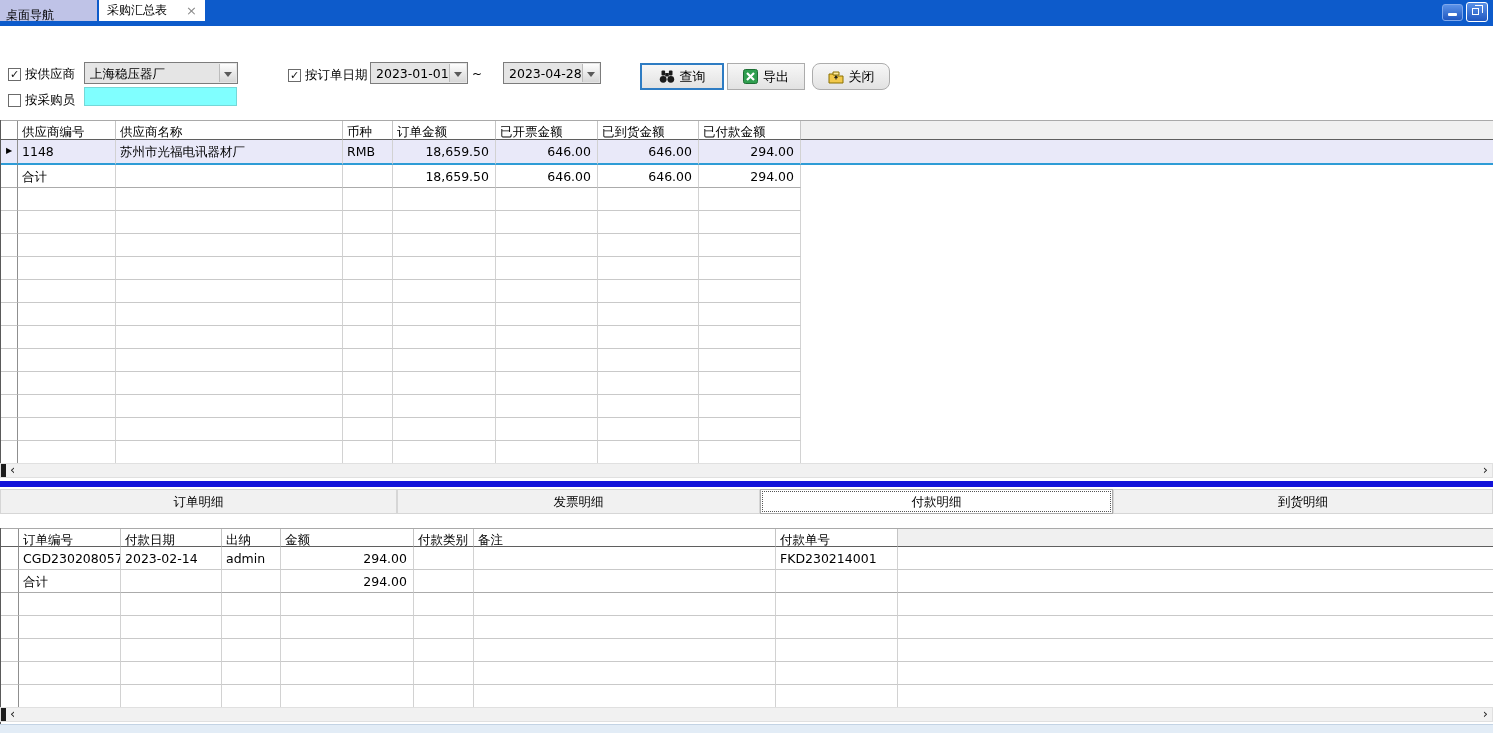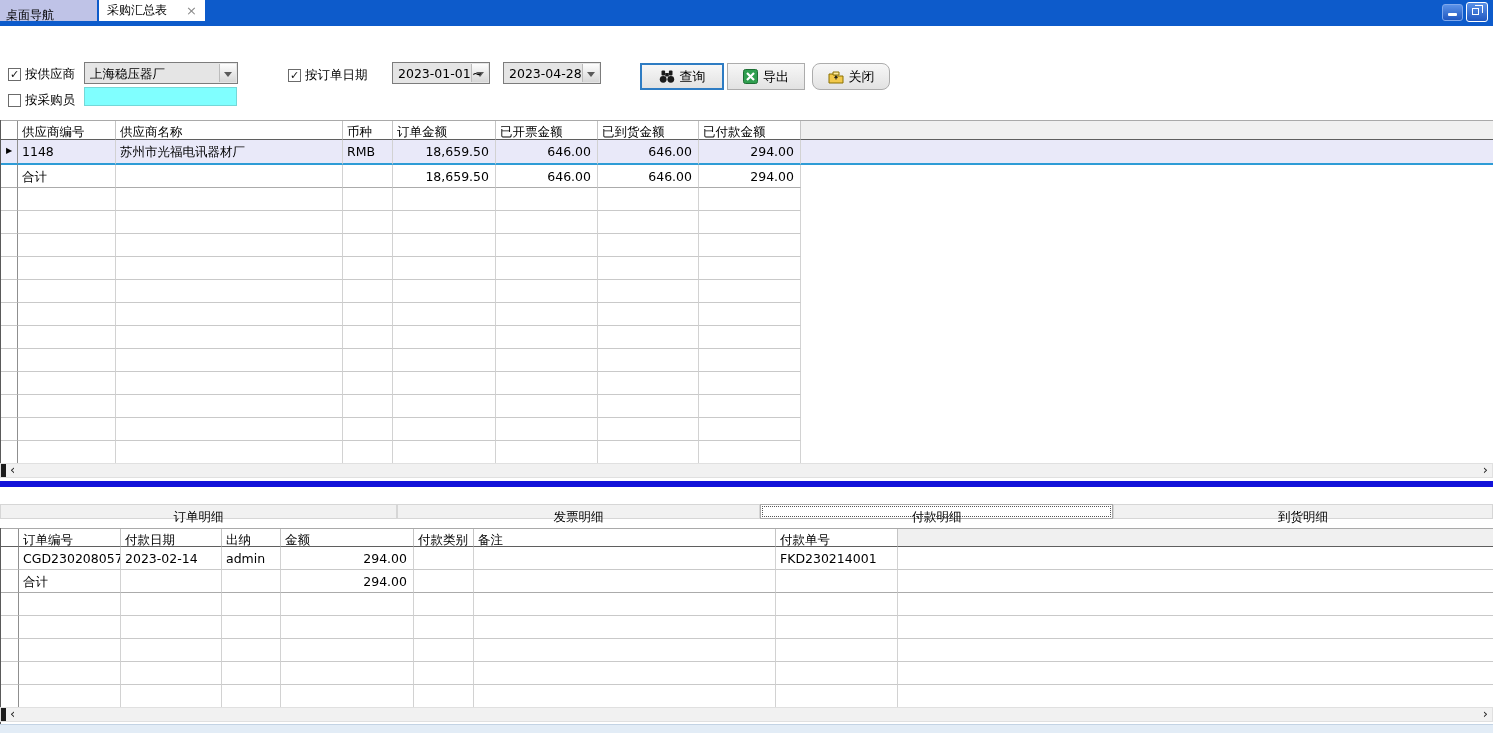--- a/index.html
+++ b/index.html
@@ -69,21 +69,21 @@
   
   .hscroll{position:absolute;left:0;width:1493px;height:15px;background:#f1f1f1;border:1px solid #e0e0e0;}
   .hscroll .splitter{position:absolute;left:0;top:0;width:5px;height:13px;background:#1c1c1c;}
   .sarr{position:absolute;top:-1px;font-size:13px;line-height:14px;color:#222;}
   .sarr.l{left:9px;} .sarr.r{right:4px;}
   .hs-top{top:463px;} .hs-bot{top:707px;}
 
   
   .bluebar{position:absolute;left:0;top:481px;width:1493px;height:6px;background:var(--separator-blue);}
   .dtabs{position:absolute;left:0;top:489px;width:1493px;height:25px;display:flex;}
-  .dtab{height:15px;line-height:23px;text-align:center;font-size:12.5px;background:#f1f1f1;border:1px solid #d6d6d6;cursor:default;margin-top:15px;}
+  .dtab{height:25px;line-height:23px;text-align:center;font-size:12.5px;background:#f1f1f1;border:1px solid #d6d6d6;cursor:default;}
   .dtab.active{background:#fff;border:1px solid #ababab;outline:1px dotted #555;outline-offset:-3px;}
   .dt0{width:397px}.dt1{width:363px}.dt2{width:380px}.dt3{width:353px}
 
   .statusbar{position:absolute;left:0;top:724px;width:1493px;height:9px;background:#e2ecf6;border-top:1px solid #c3d3e4;}
 </style>
 </head>
 <body>
 
 <div class="app">
 
@@ -114,21 +114,21 @@
   <div class="cb" style="left:8px;top:92px;">
     <span class="cbbox"></span>
     <span>按采购员</span>
   </div>
   <div class="cyanbox"></div>
 
   <div class="cb" style="left:288px;top:67px;">
     <span class="cbbox">✓</span>
     <span>按订单日期</span>
   </div>
-  <div class="combo" style="left:370px;top:62px;width:98px;margin-left:22px;">
+  <div class="combo" style="left:370px;top:62px;width:98px;">
     <span class="val">2023-01-01</span>
     <span class="dbtn"></span>
   </div>
   <span class="tilde">~</span>
   <div class="combo" style="left:503px;top:62px;width:98px;">
     <span class="val">2023-04-28</span>
     <span class="dbtn"></span>
   </div>
 
   <div class="btn query" style="left:640px;top:63px;width:84px;">

